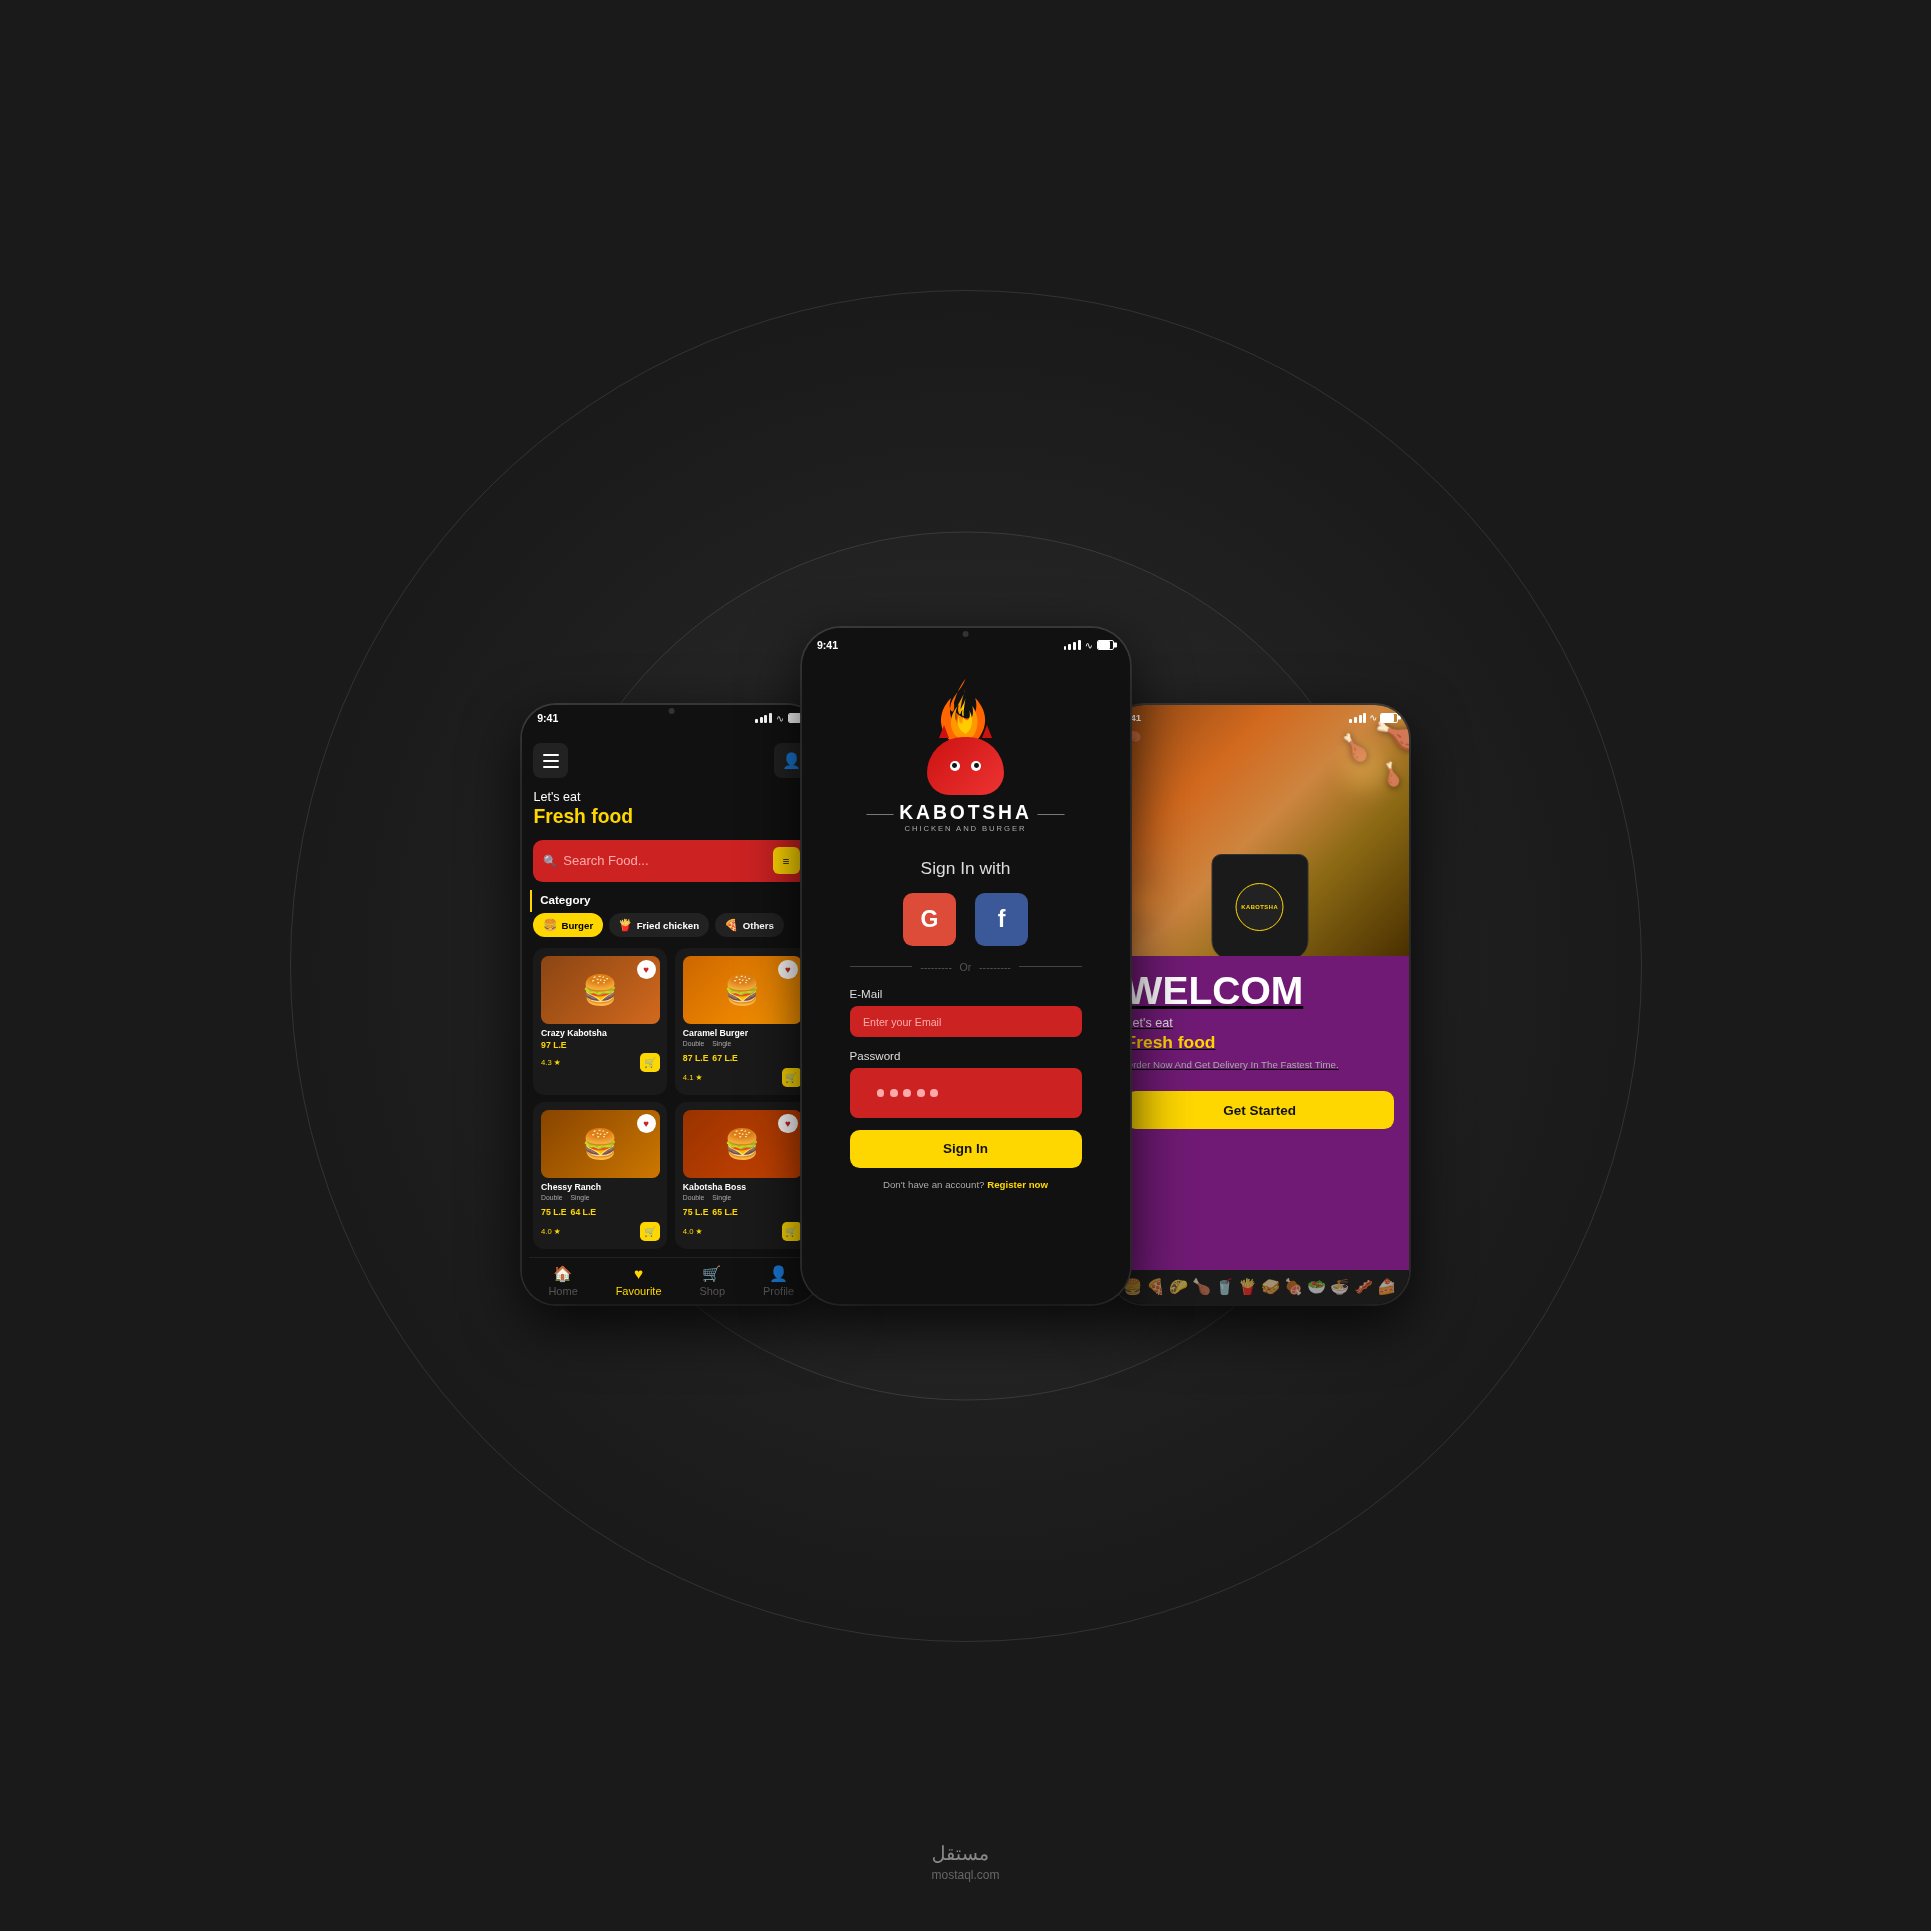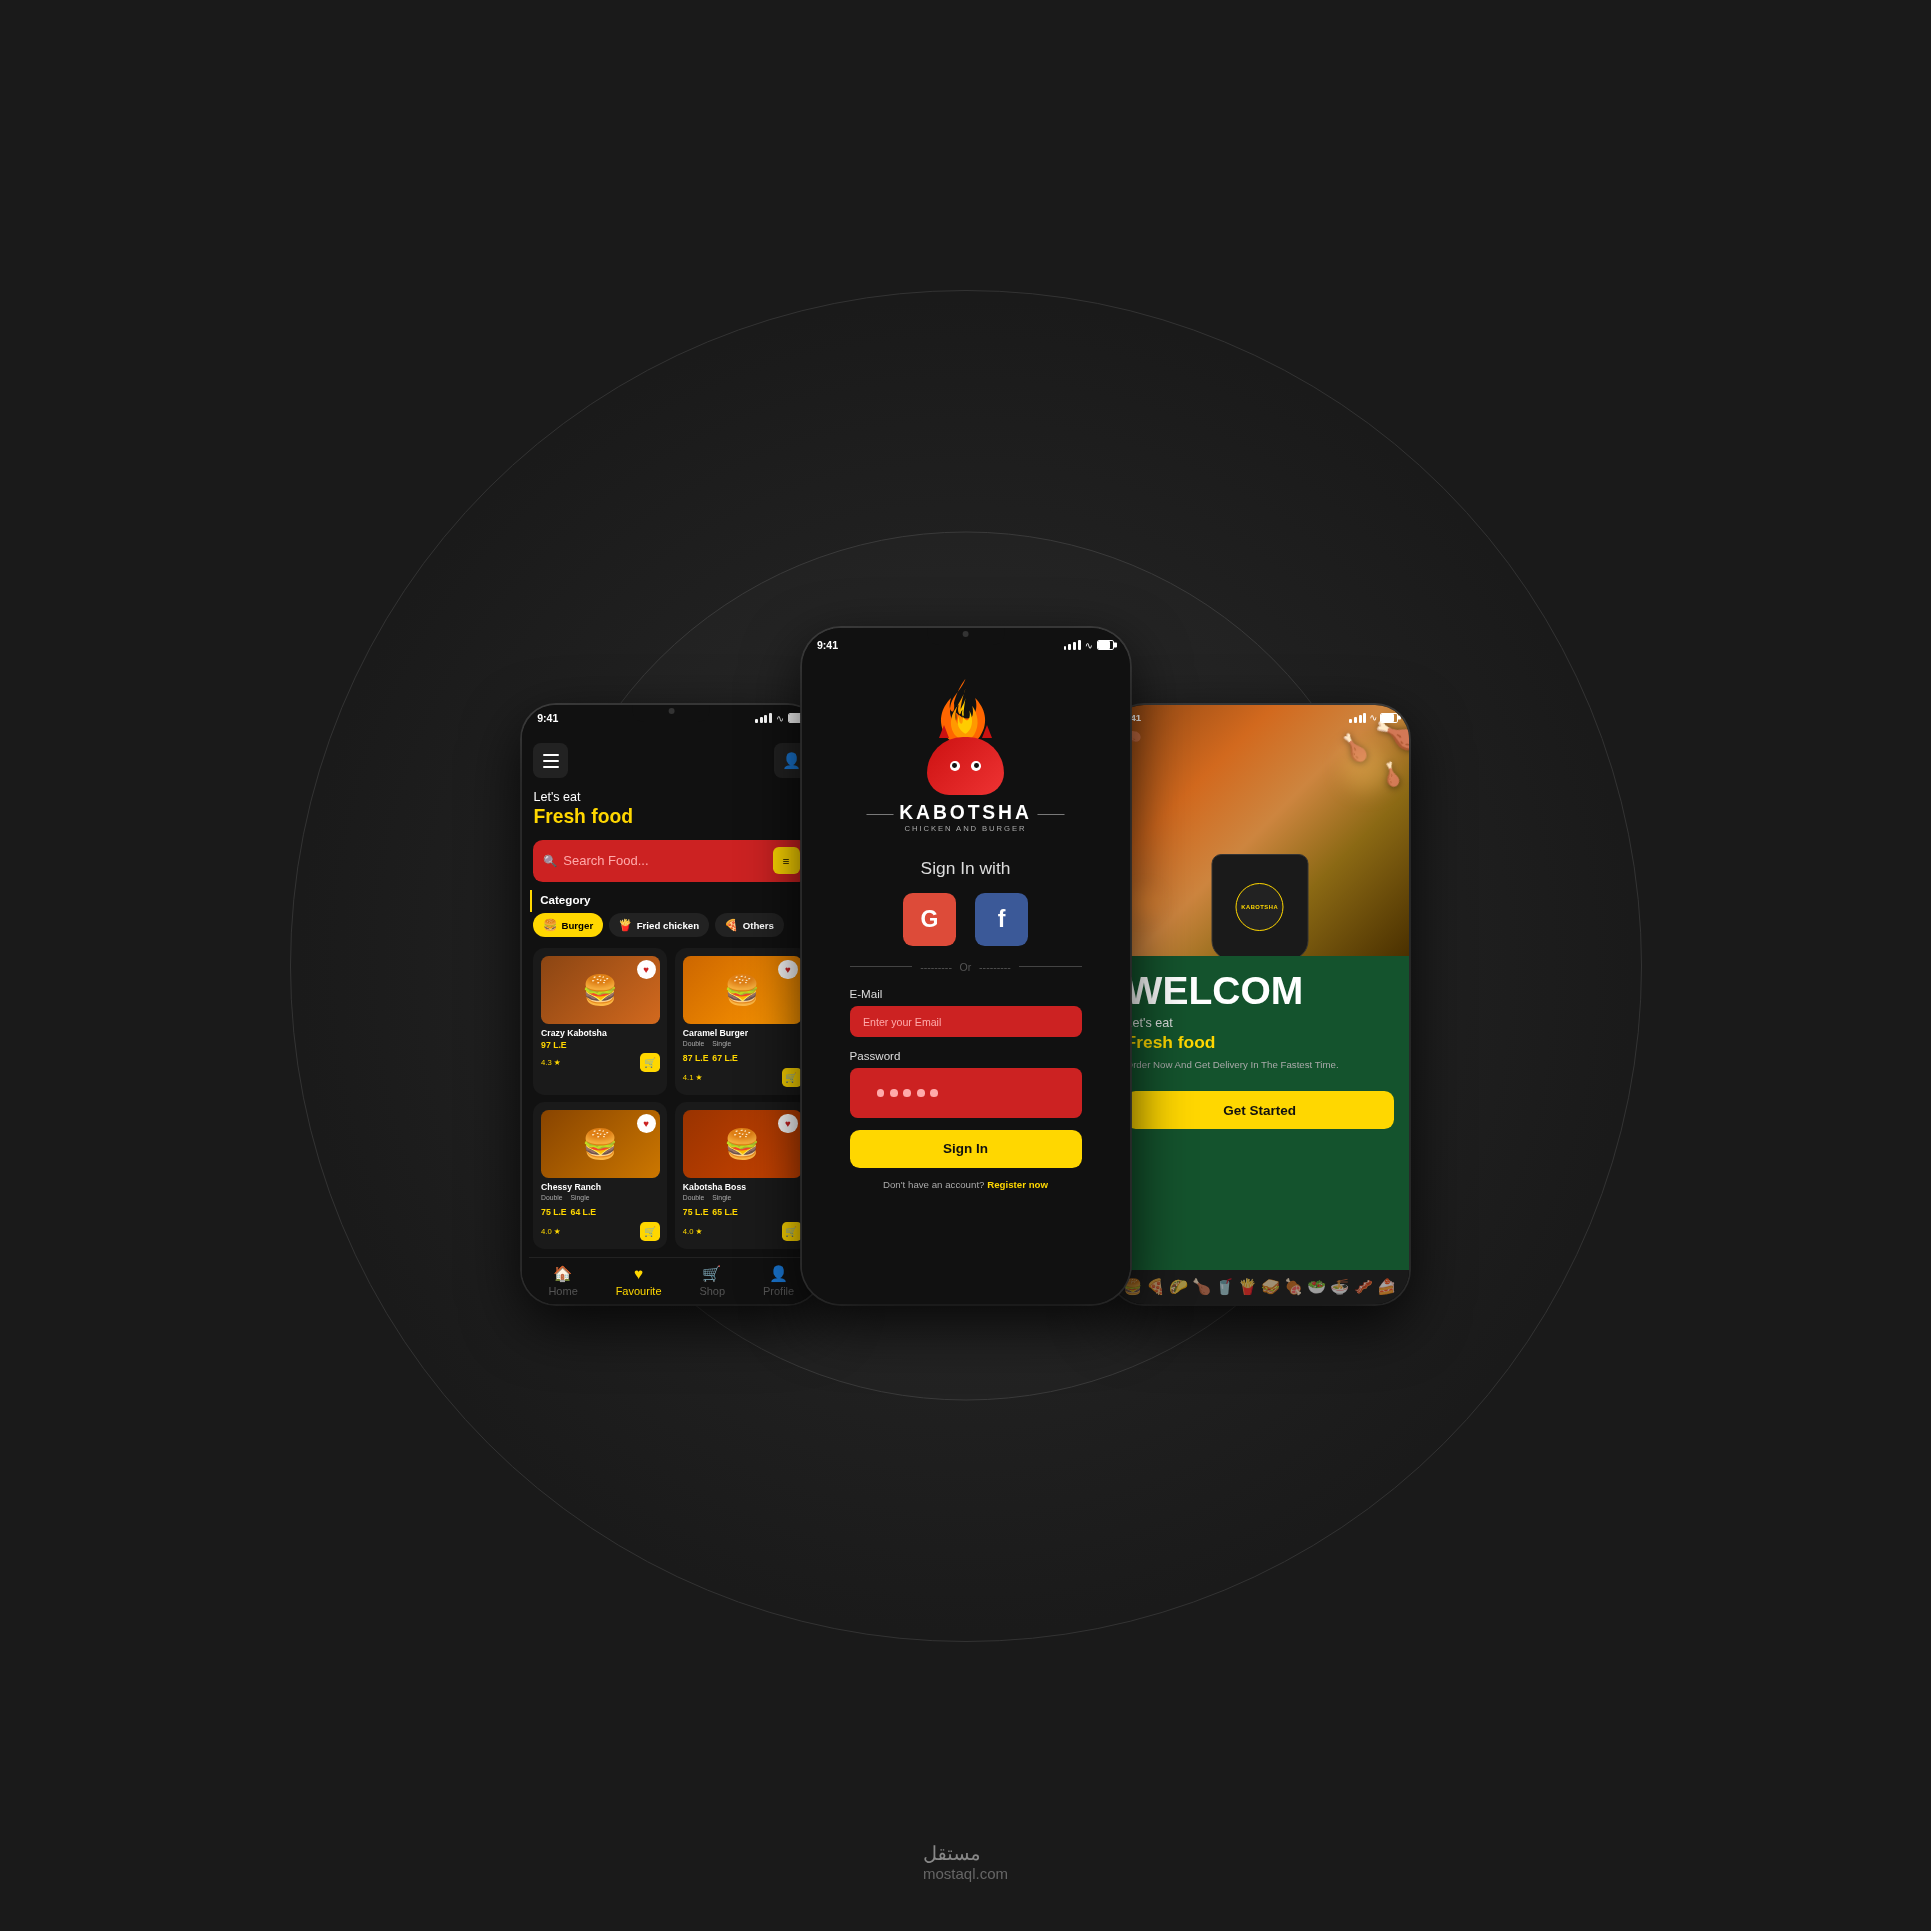--- a/index.html
+++ b/index.html
@@ -577,21 +577,22 @@
       height: 251px;
       background: linear-gradient(135deg, #8B4513 0%, #D2691E 30%, #CD853F 50%, #8B6914 70%, #4a3000 100%);
       position: relative;
       overflow: hidden;
       flex-shrink: 0;
     }
 
     .right-content {
       padding: 15.4px;
       flex: 1;
-      background: #14532d;
+      background: #701a75;
+      text-decoration: underline;
     }
 
     .welcome-text {
       font-size: 39px;
       font-weight: 900;
       color: #fff;
       line-height: 1;
       margin-bottom: 5.8px;
     }
 
@@ -637,21 +638,21 @@
     }
 
     .footer-arabic {
       color: #888;
       font-size: 19.3px;
       display: block;
     }
 
     .footer-latin {
       color: #666;
-      font-size: 15px;
+      font-size: 12px;
     }
 
     
     .food-illustrations {
       background: #1a1a1a;
       padding: 7.7px;
       display: flex;
       gap: 3.9px;
       flex-wrap: wrap;
       justify-content: center;

